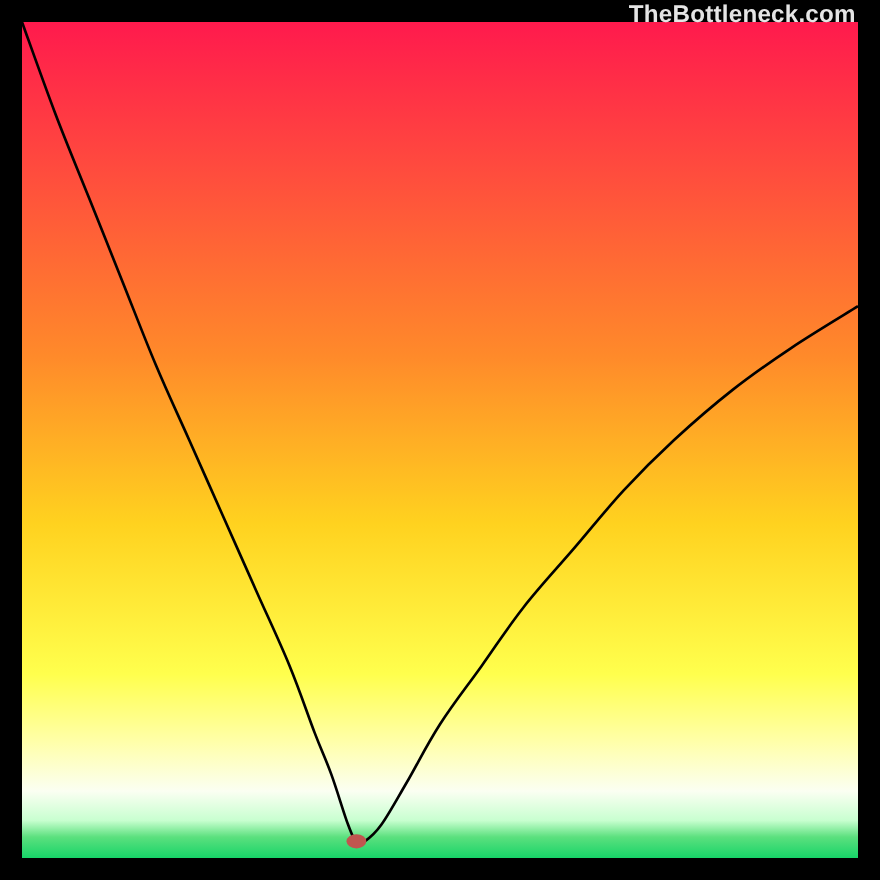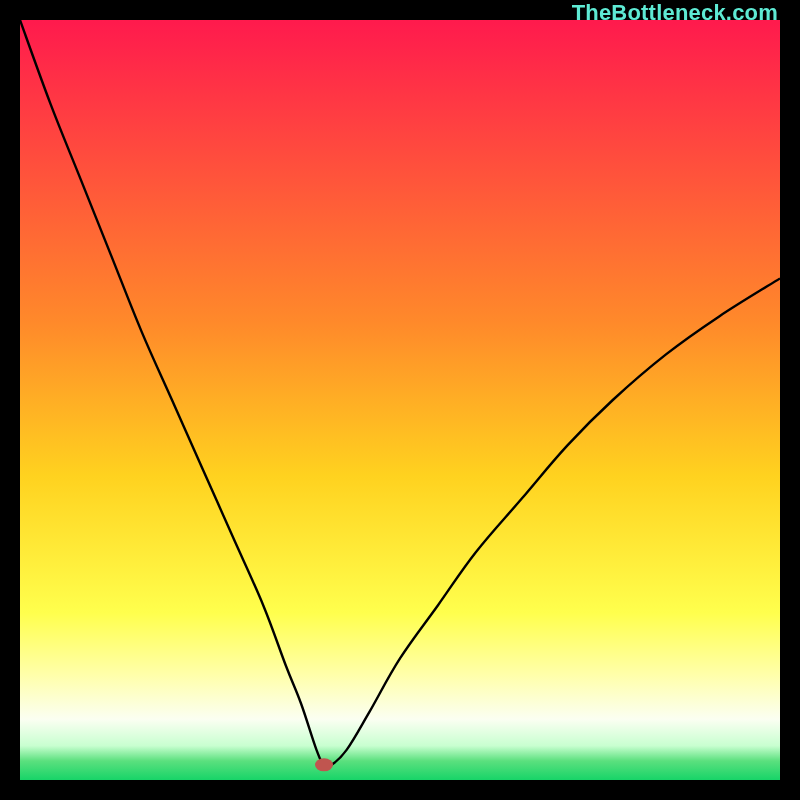--- a/index.html
+++ b/index.html
@@ -33,21 +33,21 @@
     width: 760px;
     height: 760px;
   }
   .watermark {
     position: absolute;
     top: 0px;
     right: 22px;
     font-family: Arial, Helvetica, sans-serif;
     font-size: 22px;
     font-weight: 600;
-    color: #5eead4;
+    color: #e5e5e5;
     letter-spacing: 0.2px;
   }
 </style>
 </head>
 <body>
 
 <div class="frame">
   <div class="plot-outer">
     <svg class="plot" viewBox="0 0 760 760" preserveAspectRatio="none">
       <defs>

